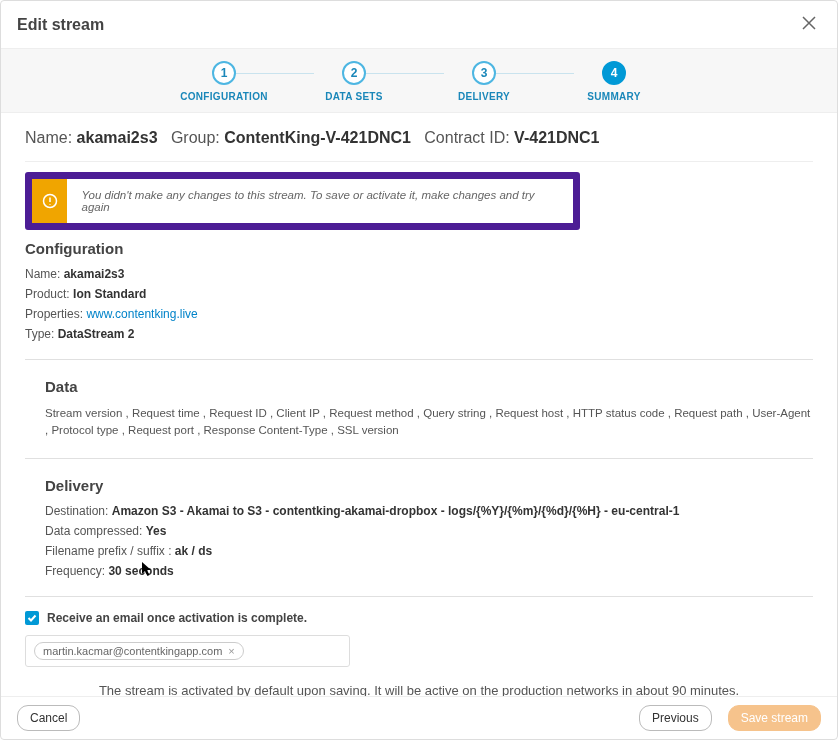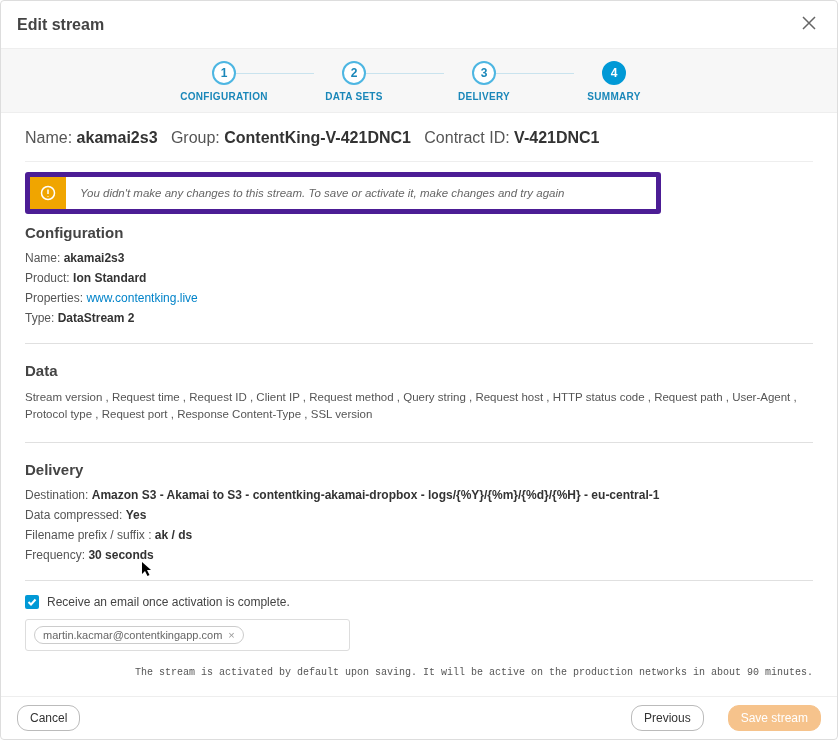--- a/index.html
+++ b/index.html
@@ -102,25 +102,25 @@
     }
     .meta-row b { font-weight: 600; color: #333; }
     hr.sep {
       border: none;
       border-top: 1px solid #eee;
       margin: 10px 0 0;
     }
     .alert {
       display: flex;
       align-items: stretch;
-      border: 5px solid #4c1d95;
+      border: 7px solid #4c1d95;
       border-radius: 3px;
       margin: 10px 0 8px;
       overflow: hidden;
-      width: 636px;
+      width: 555px;
     }
     .alert-icon {
       background: #f0a500;
       width: 36px;
       display: flex;
       align-items: center;
       justify-content: center;
       color: #fff;
     }
     .alert-msg {
@@ -148,20 +148,21 @@
       line-height: 1.5;
       margin-bottom: 8px;
     }
     .checkbox-row {
       display: flex;
       align-items: flex-start;
       gap: 8px;
       margin: 14px 0 10px;
       font-size: 12px;
       color: #444;
+      font-weight: bold;
     }
     .checkbox {
       width: 14px;
       height: 14px;
       background: #0199d6;
       border-radius: 2px;
       display: flex;
       align-items: center;
       justify-content: center;
       color: #fff;
@@ -184,25 +185,24 @@
       display: inline-flex;
       align-items: center;
       gap: 6px;
     }
     .tag-remove {
       color: #999;
       cursor: pointer;
       font-size: 11px;
     }
     .summary-note {
-      text-align: right;
-      font-size: 10px;
+      text-align: center;
+      font-size: 13px;
       color: #555;
       margin-top: 16px;
-      font-family: Liberation Mono, monospace;
     }
     .footer {
       border-top: 1px solid #eee;
       padding: 8px 16px;
       display: flex;
       justify-content: space-between;
       align-items: center;
     }
     .btn {
       border: 1px solid #bbb;
@@ -211,22 +211,22 @@
       font-size: 12px;
       border-radius: 11px;
       cursor: pointer;
       color: #333;
     }
     .btn-primary {
       background: #f6c38c;
       border-color: #f6c38c;
       color: #fff;
     }
-    .footer-right { display: flex; gap: 24px; justify-content: flex-end; }
-    .section-block { margin-top: 18px; }
+    .footer-right { display: flex; gap: 16px; justify-content: flex-end; }
+    .section-block { margin-top: 18px; margin-left: 20px; }
     hr.divider {
       border: none;
       border-top: 1px solid #e0e0e0;
       margin: 18px 0 0;
     }
     .cursor {
       position: absolute;
       left: 142px;
       top: 562px;
       pointer-events: none;

